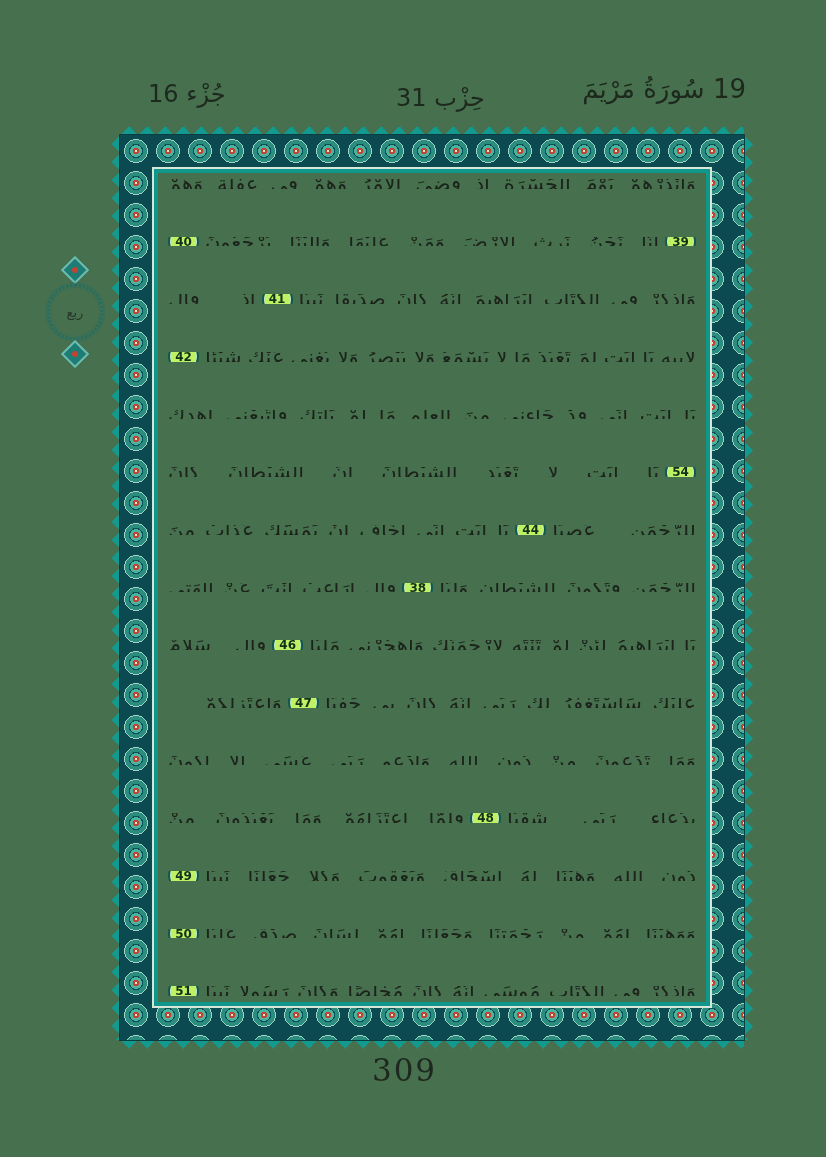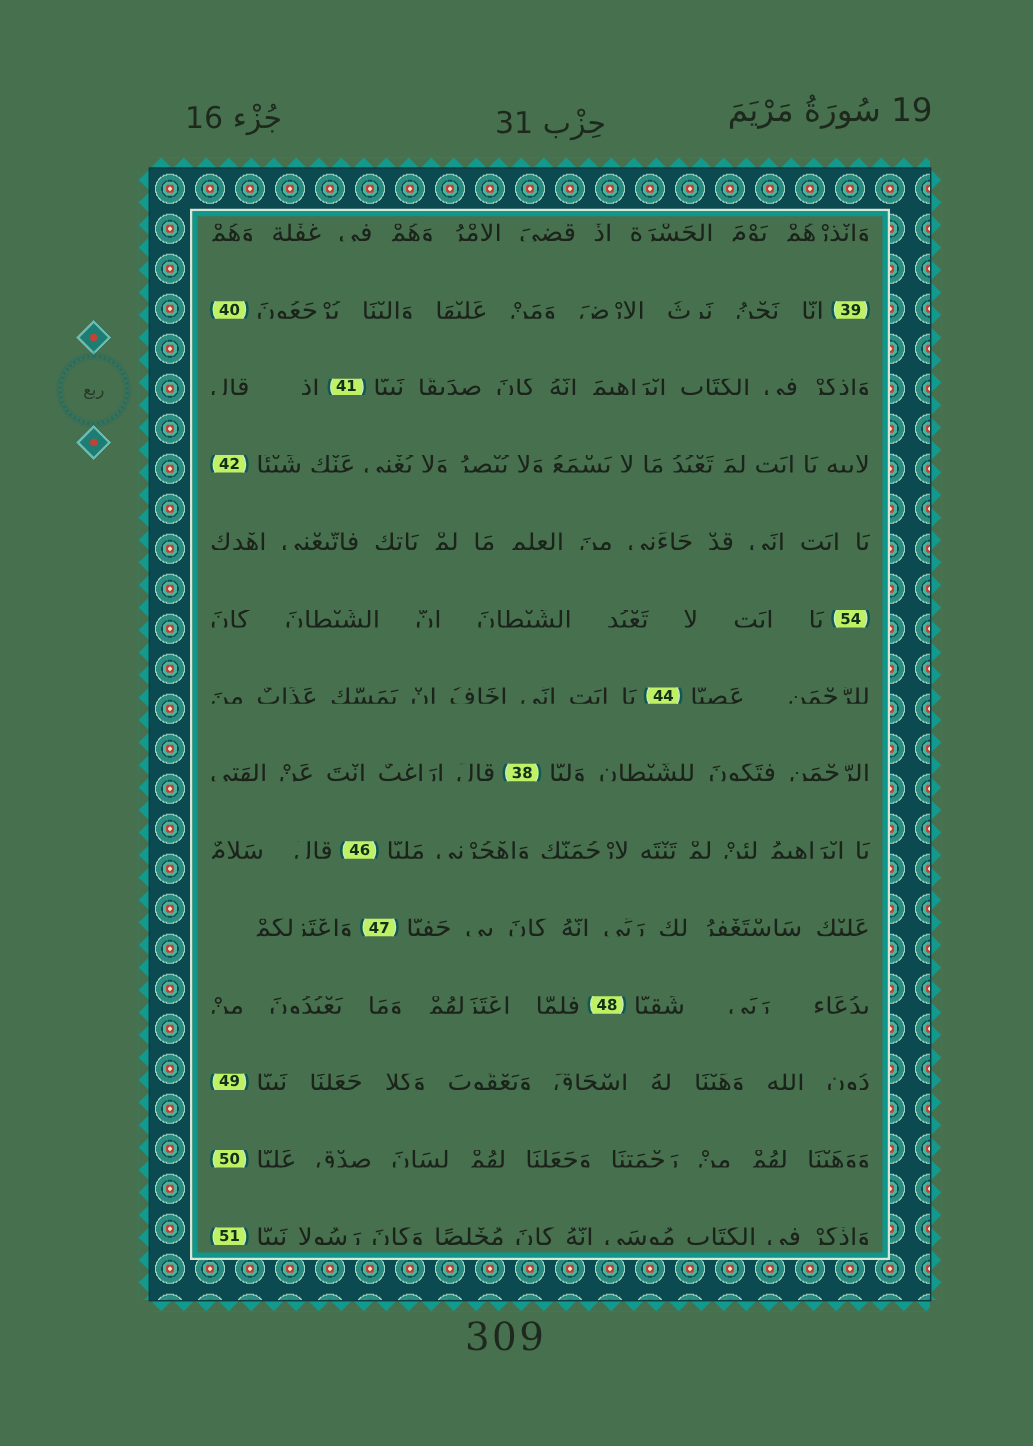--- a/index.html
+++ b/index.html
@@ -198,20 +198,23 @@
             <span class="ayah-text">يَا إِبْرَاهِيمُ لَئِنْ لَمْ تَنْتَهِ لَأَرْجُمَنَّكَ وَاهْجُرْنِي مَلِيًّا</span>
             <span class="ayah-marker">46</span>
             <span class="ayah-text">قَالَ سَلَامٌ</span>
           </div>
           <div class="quran-line">
             <span class="ayah-text">عَلَيْكَ سَأَسْتَغْفِرُ لَكَ رَبِّي إِنَّهُ كَانَ بِي حَفِيًّا</span>
             <span class="ayah-marker">47</span>
             <span class="ayah-text">وَأَعْتَزِلُكُمْ</span>
           </div>
           <div class="quran-line">
+            <span class="ayah-text">وَمَا تَدْعُونَ مِنْ دُونِ اللَّهِ وَأَدْعُو رَبِّي عَسَى أَلَّا أَكُونَ</span>
+          </div>
+          <div class="quran-line">
             <span class="ayah-text">بِدُعَاءِ رَبِّي شَقِيًّا</span>
             <span class="ayah-marker">48</span>
             <span class="ayah-text">فَلَمَّا اعْتَزَلَهُمْ وَمَا يَعْبُدُونَ مِنْ</span>
           </div>
           <div class="quran-line">
             <span class="ayah-text">دُونِ اللَّهِ وَهَبْنَا لَهُ إِسْحَاقَ وَيَعْقُوبَ وَكُلًّا جَعَلْنَا نَبِيًّا</span>
             <span class="ayah-marker">49</span>
           </div>
           <div class="quran-line">
             <span class="ayah-text">وَوَهَبْنَا لَهُمْ مِنْ رَحْمَتِنَا وَجَعَلْنَا لَهُمْ لِسَانَ صِدْقٍ عَلِيًّا</span>

